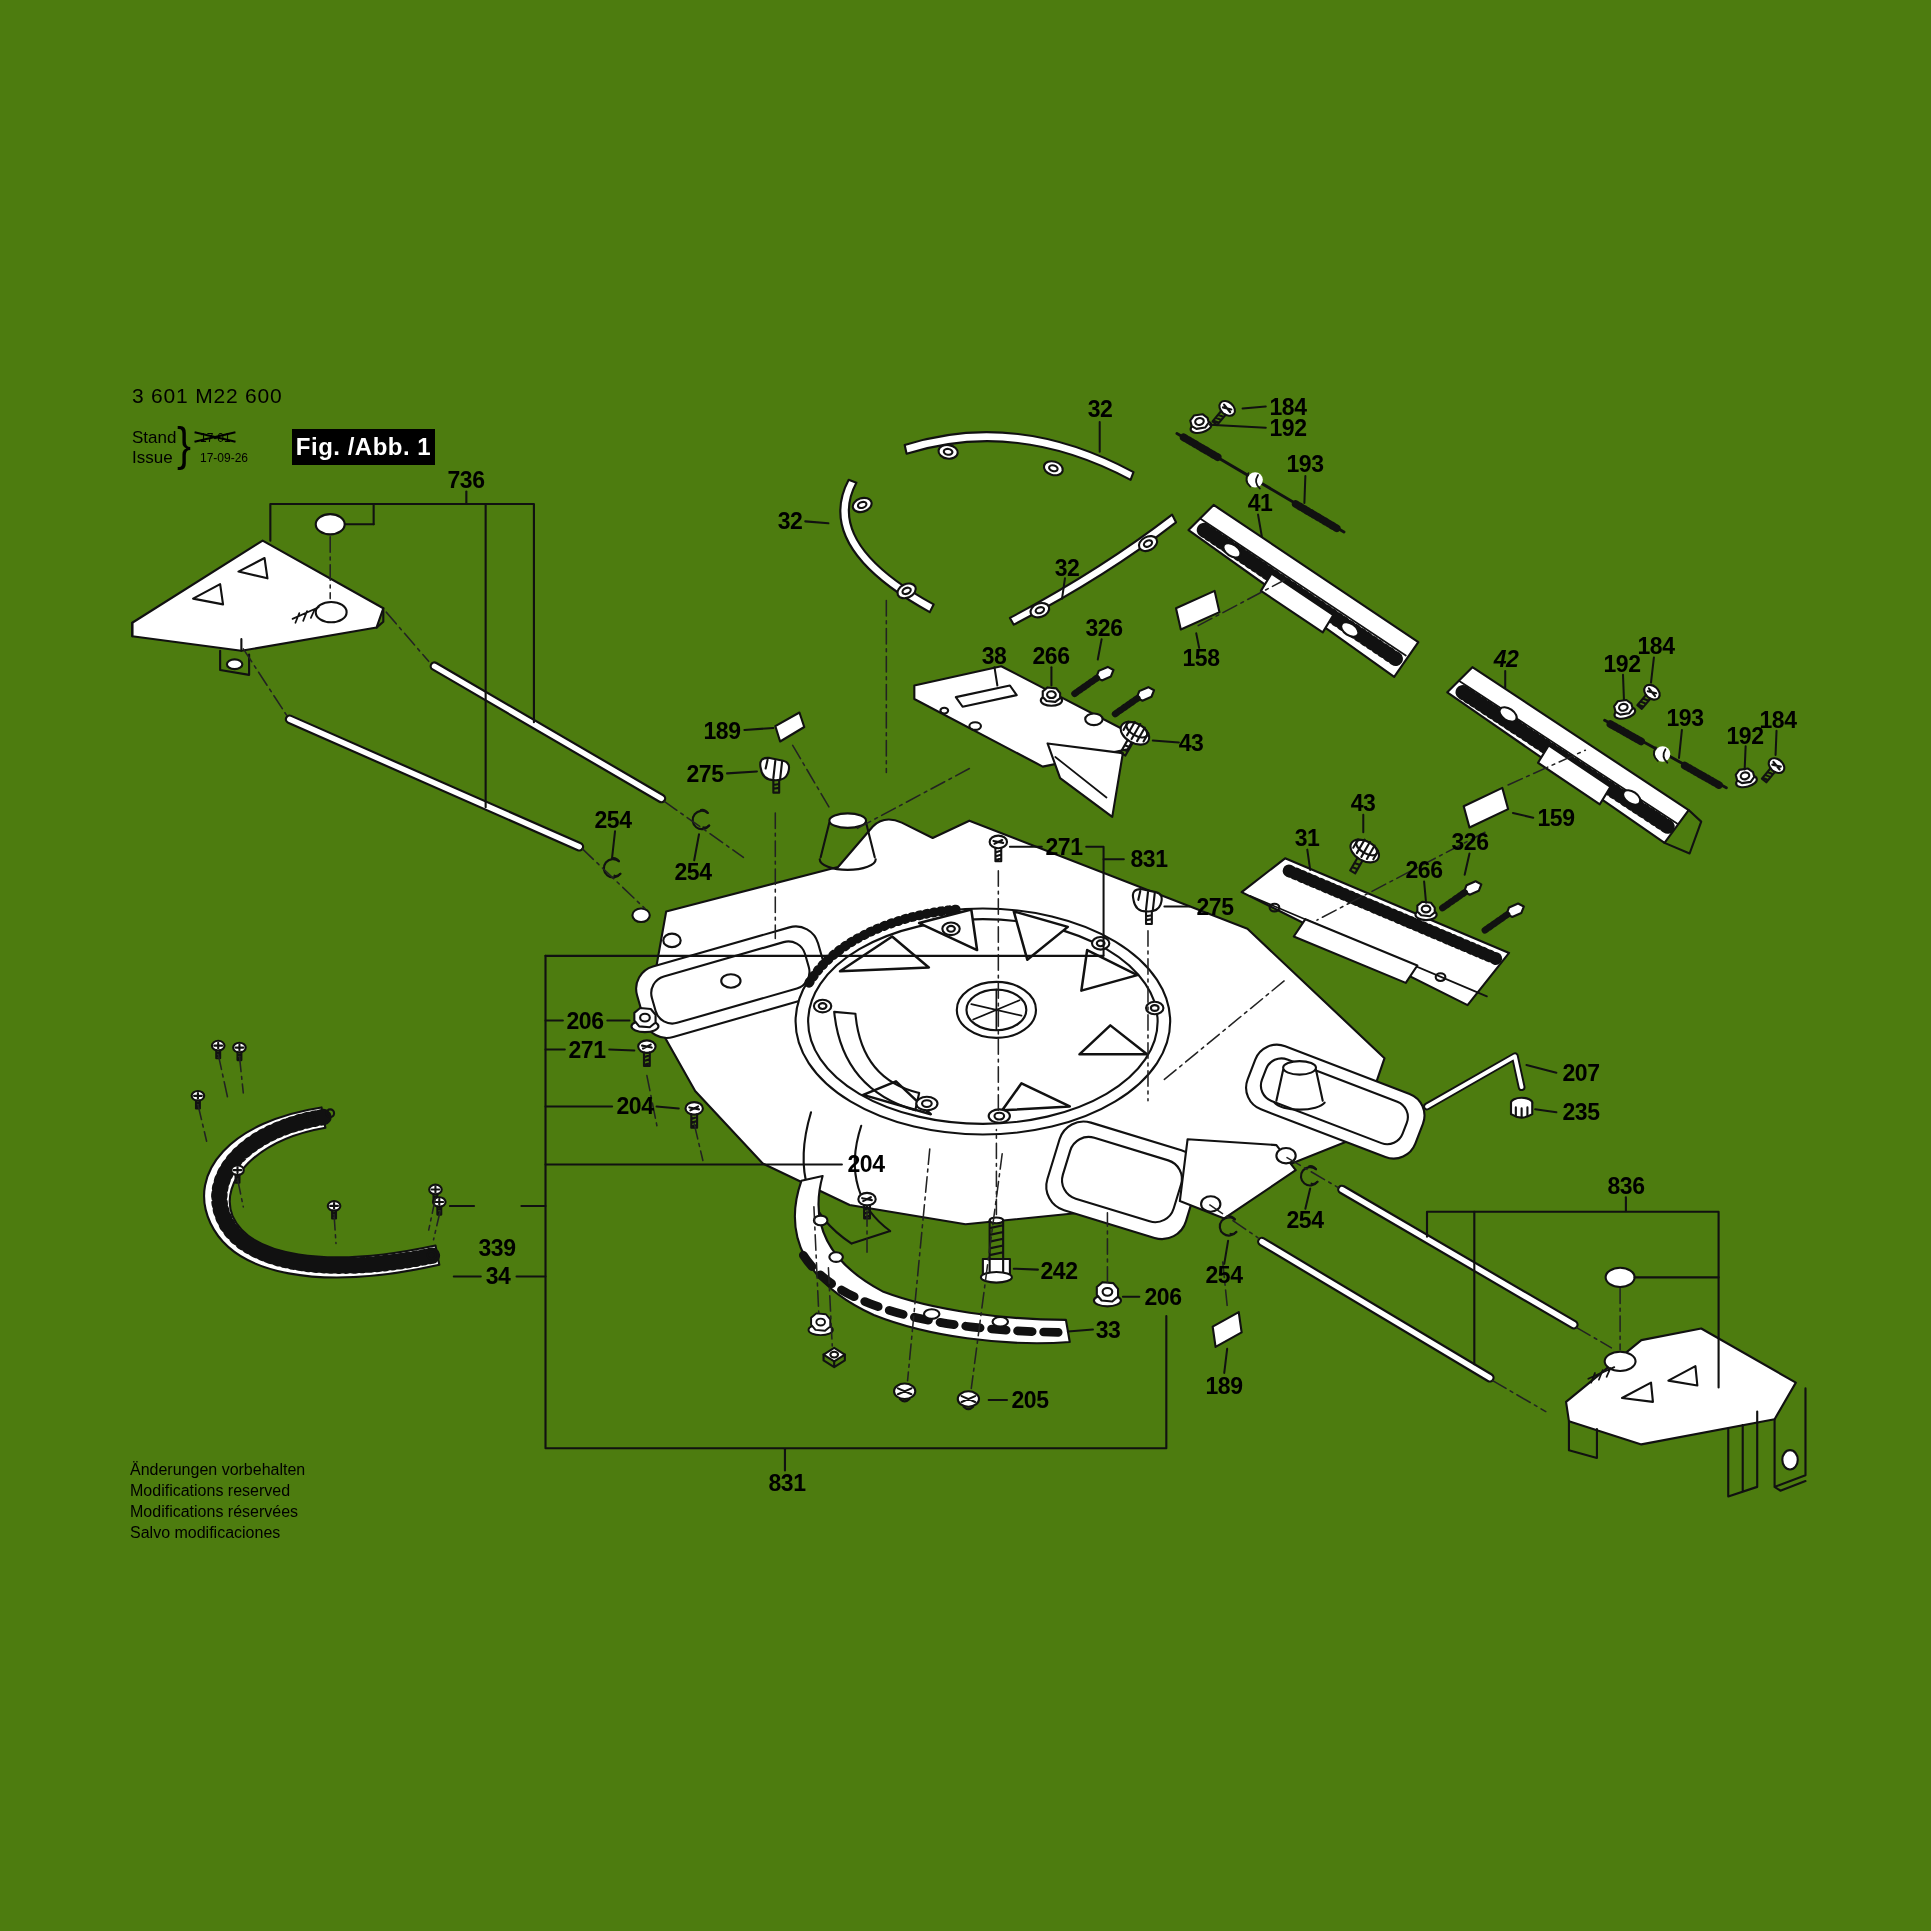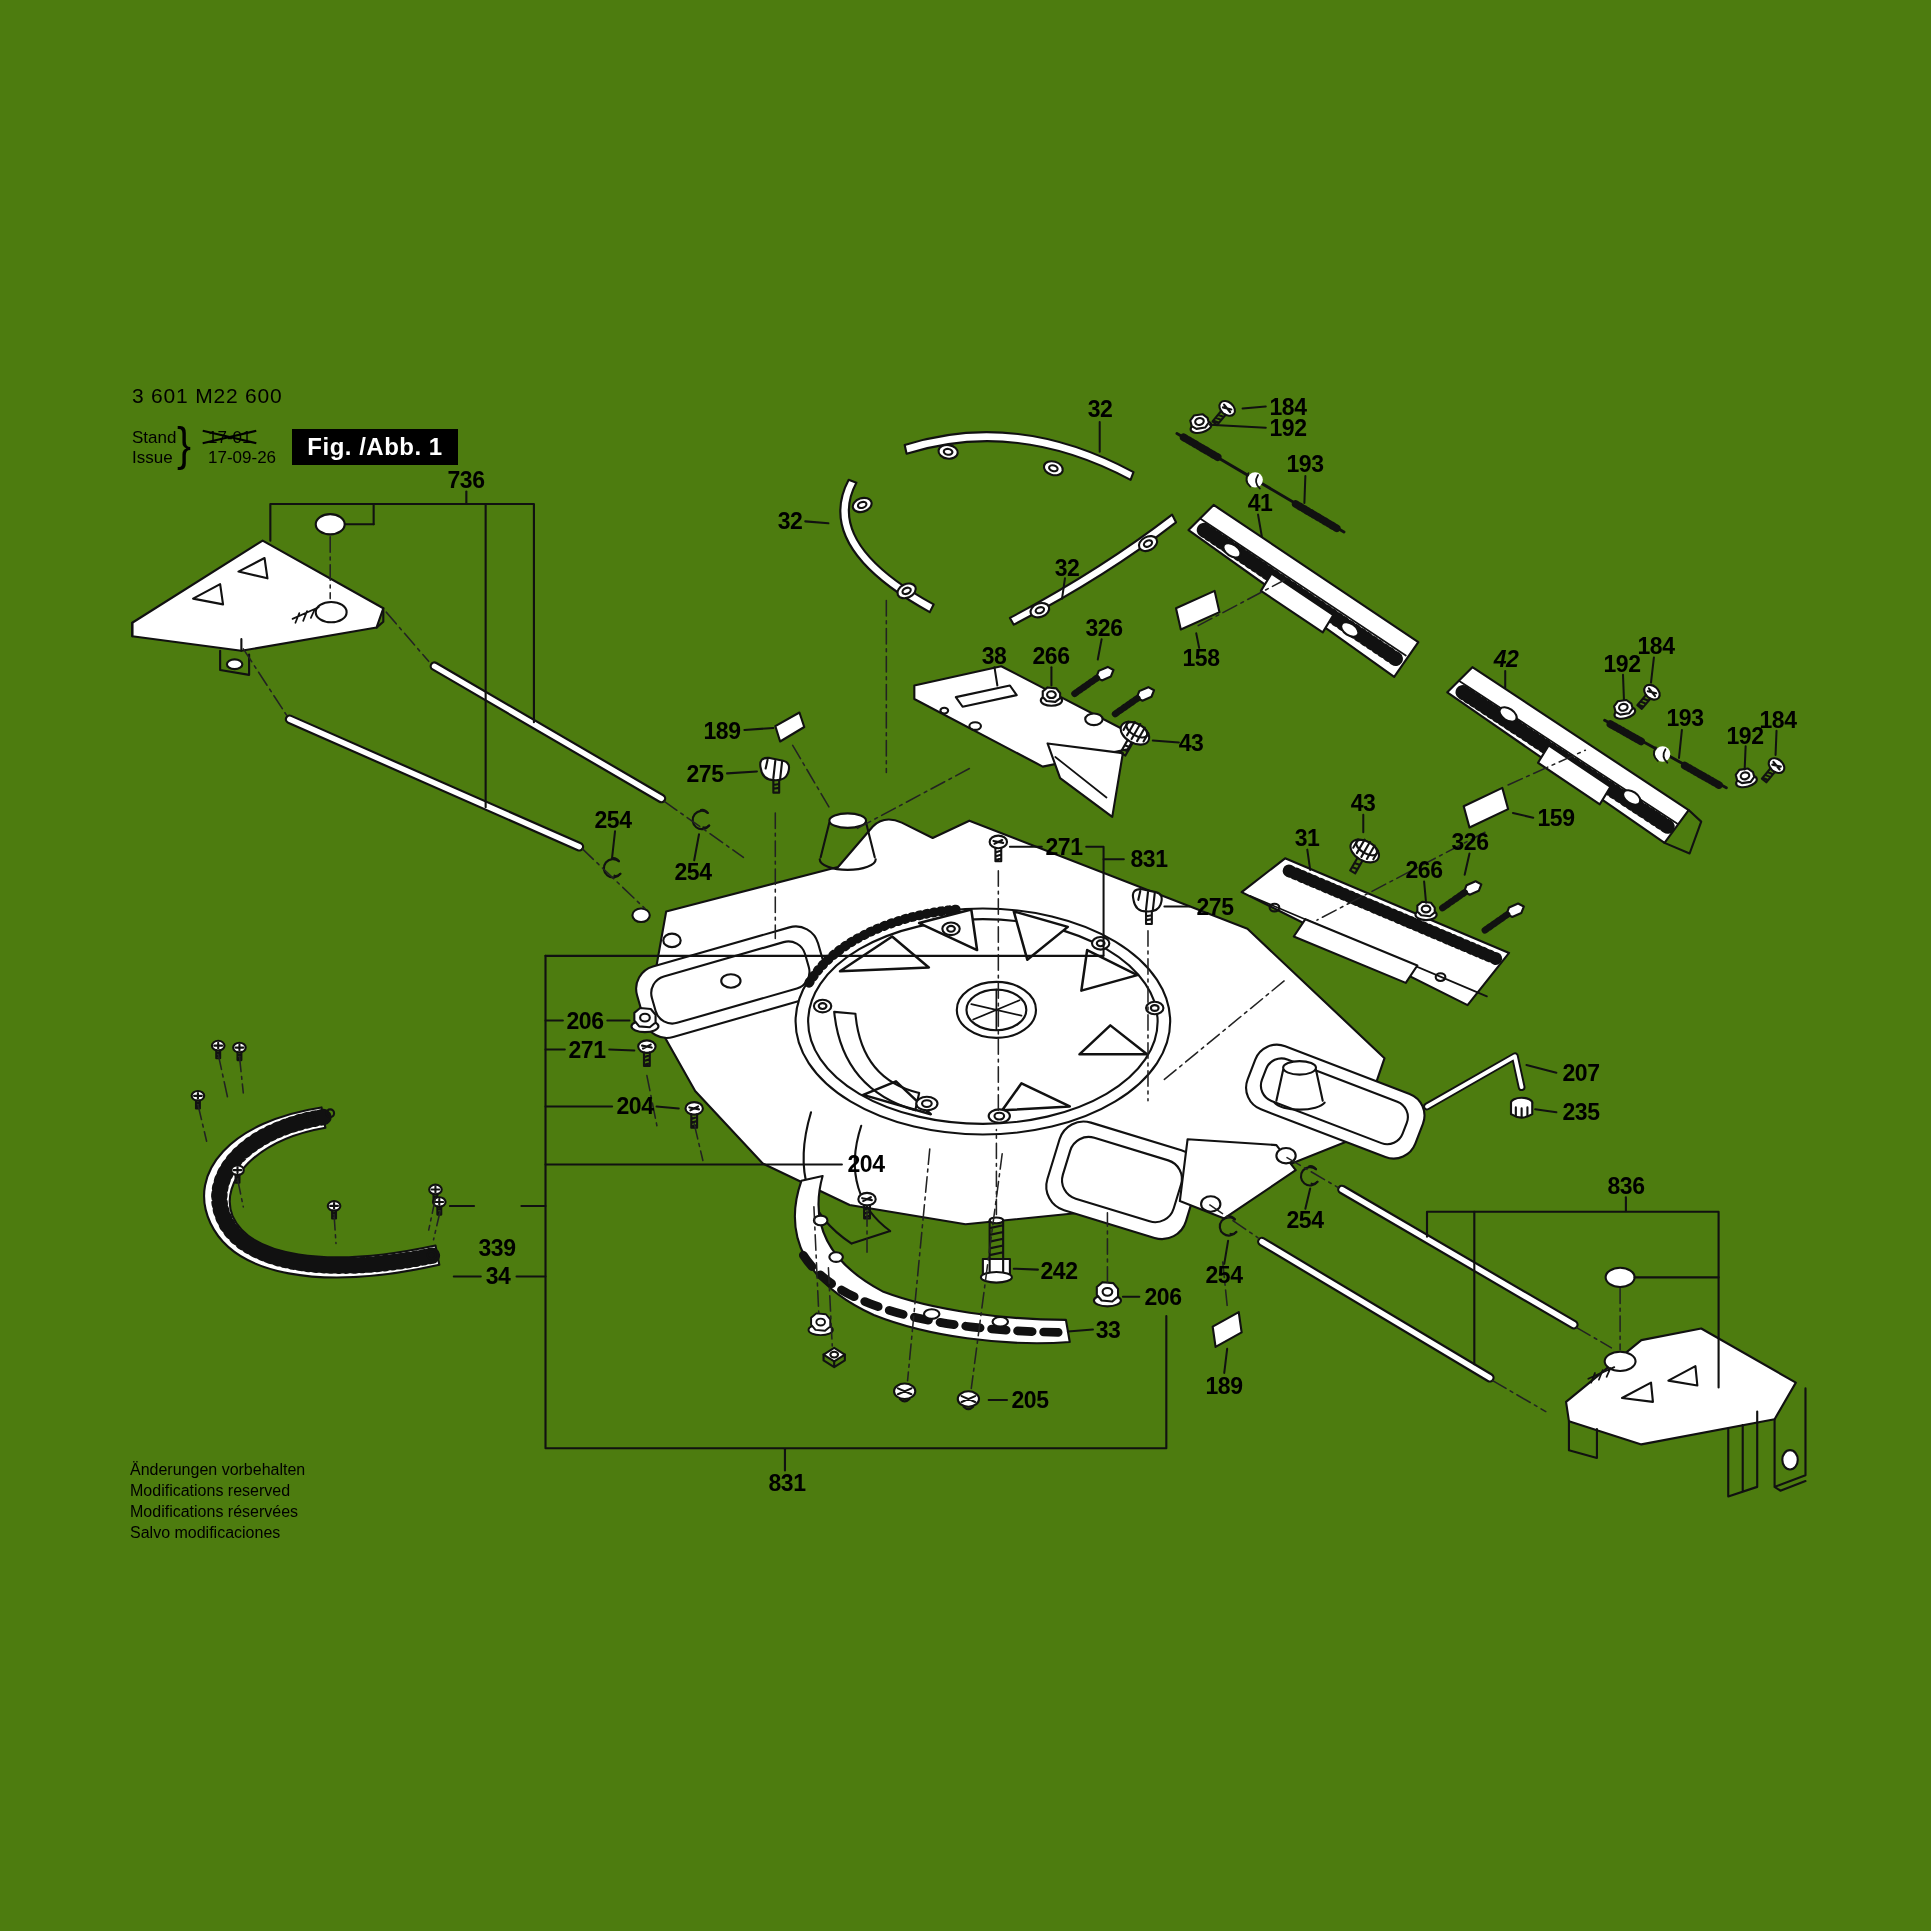--- a/index.html
+++ b/index.html
@@ -4,26 +4,26 @@
 <style>
   html,body{margin:0;padding:0;background:#fff}
   .page{position:relative;width:1931px;height:1931px;background:#4d7c0f;overflow:hidden;
         font-family:"Liberation Sans",sans-serif;color:#000}
   svg.art{position:absolute;left:0;top:0;width:1931px;height:1931px}
   .callout{position:absolute;transform:translate(-50%,-50%);font-weight:700;font-size:23px;
            letter-spacing:-0.5px;white-space:nowrap;line-height:1}
   .hdr-part{position:absolute;left:132px;top:384px;font-size:21px;letter-spacing:0.8px}
   .hdr-stand{position:absolute;left:132px;top:428px;font-size:17px;line-height:20px}
   .hdr-brace{position:absolute;left:177px;top:421px;font-size:42px;font-weight:300;transform:scaleY(1.08)}
-  .hdr-dates{position:absolute;left:208px;top:428px;font-size:17px;line-height:20px}
+  .hdr-dates{position:absolute;left:200px;top:428px;font-size:12px;line-height:20px}
   .strike{position:relative;display:inline-block}
   .strike::before,.strike::after{content:"";position:absolute;left:-5.8px;right:-5.8px;top:7.7px;height:2.3px;background:#000}
   .strike::before{transform:rotate(13deg)}
   .strike::after{transform:rotate(-13deg)}
-  .figbox{position:absolute;left:292px;top:429px;width:166px;height:36px;background:#000;color:#fff;
+  .figbox{position:absolute;left:292px;top:429px;width:143px;height:36px;background:#000;color:#fff;
           font-size:24px;font-weight:700;display:flex;align-items:center;justify-content:center;letter-spacing:0.5px}
   .footer{position:absolute;left:130px;top:1459px;font-size:16px;line-height:21px}
 </style>
 </head>
 <body>
 
 <div class="page">
 
 <svg class="art" viewBox="0 0 2000 2000">
   <defs>

